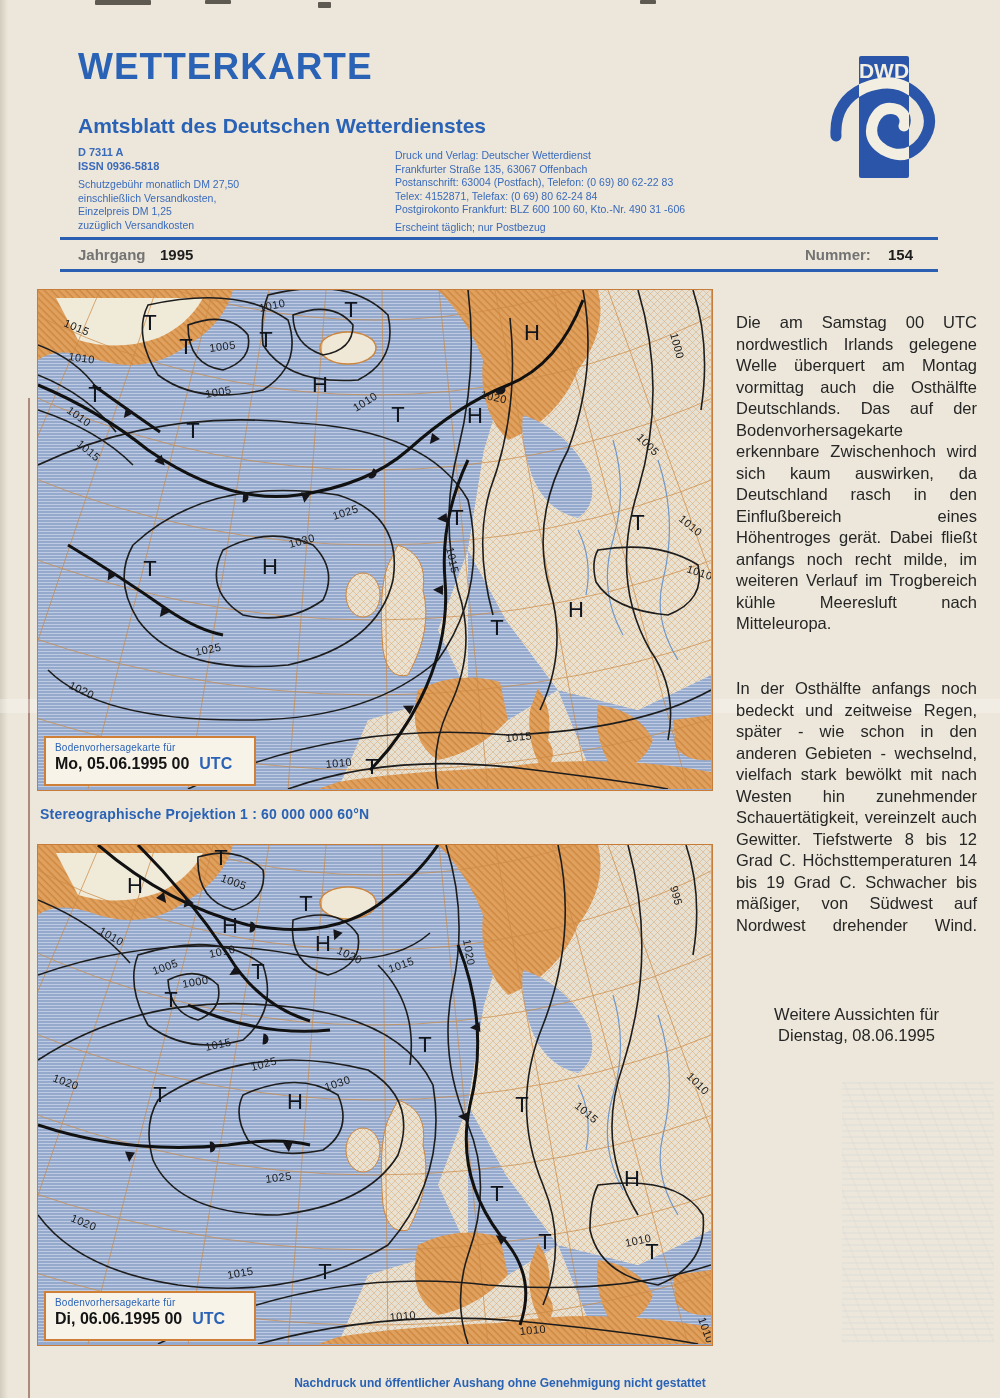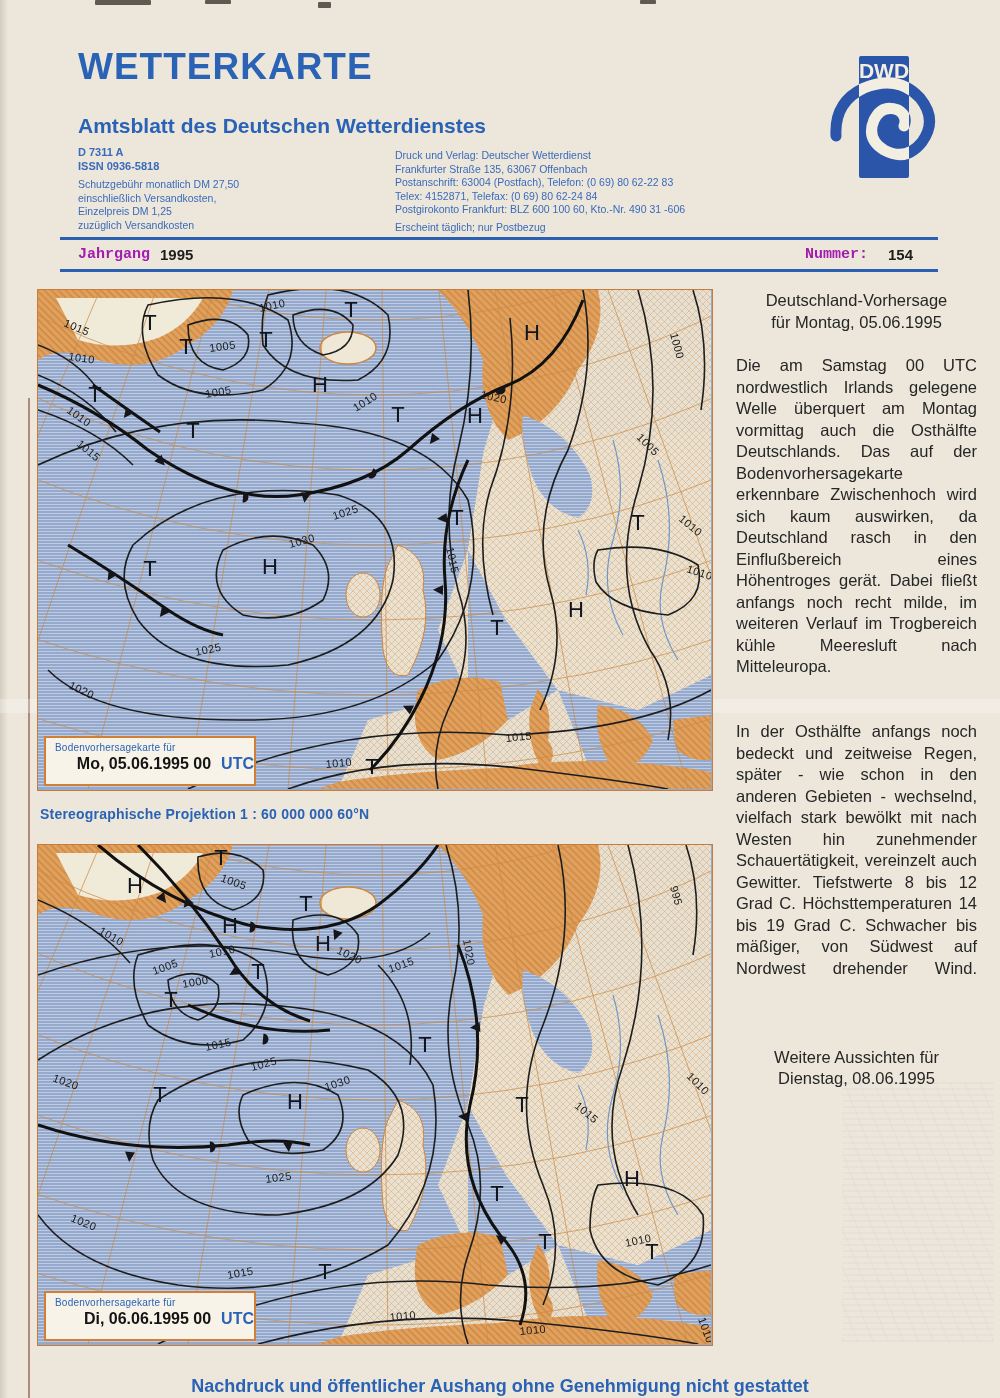--- a/index.html
+++ b/index.html
@@ -25,44 +25,44 @@
   .masthead{left:78px;top:46px;font-size:37px;font-weight:bold;letter-spacing:1px;color:#2a62b6;}
   .subtitle{left:78px;top:114px;font-size:21px;font-weight:bold;color:#2a62b6;}
   .info{color:#3a6abc;font-size:10.5px;line-height:13.5px;}
   .info b{display:block;font-size:11px;}
   .catalog{left:78px;top:146px;}
   .prices{left:78px;top:178px;}
   .publisher{left:395px;top:149px;}
   .frequency{left:395px;top:221px;color:#3a6abc;font-size:10.5px;}
   .rule{left:60px;width:878px;height:2.5px;background:#2a5fb2;}
   .datebar{left:60px;top:244px;width:878px;height:22px;font-size:15px;}
-  .datebar .lbl{color:#a21caf;font-weight:bold;font-family:Liberation Mono, monospace;}
+  .datebar .lbl{color:#737373;font-weight:bold;}
   .datebar .val{color:#1d1d1d;font-weight:bold;}
   .jahrgang{position:absolute;left:18px;top:2px;}
   .jgval{position:absolute;left:100px;top:2px;}
   .dateval{position:absolute;left:0;top:2px;width:100%;text-align:center;font-weight:bold;color:#1d1d1d;}
   .numlbl{position:absolute;left:745px;top:2px;}
   .numval{position:absolute;left:828px;top:2px;}
   
   .logo{left:826px;top:44px;width:116px;height:144px;}
   
   .map-frame{width:676px;height:502px;border:1.5px solid #c87c3a;box-sizing:border-box;background:#96aacd;}
   .map1{left:37px;top:289px;}
   .map2{left:37px;top:844px;}
   .map-frame svg{display:block;width:673px;height:499px;}
   .map-caption{
     position:absolute;left:6px;bottom:4px;width:212px;height:50px;
     background:#f7f3e9;border:2px solid #cf7f36;box-sizing:border-box;
     padding:4px 0 0 9px;
   }
   .cap-line1{color:#2a62b6;font-size:10px;letter-spacing:.2px;}
-  .cap-line2{color:#141414;font-size:16px;font-weight:bold;margin-top:2px;text-align:right;}
+  .cap-line2{color:#141414;font-size:16px;font-weight:bold;margin-top:2px;}
   .cap-line2 .utc{color:#2a62b6;margin-left:10px;}
   .projection{left:40px;top:806px;font-size:14px;font-weight:bold;color:#2a62b6;letter-spacing:.2px;}
-  .footer{left:0;top:1376px;width:1000px;text-align:center;font-size:18px;font-weight:bold;color:#2a62b6;}
+  .footer{left:0;top:1376px;width:1000px;text-align:center;font-size:12px;font-weight:bold;color:#2a62b6;}
   
   .forecast{left:736px;top:290px;width:241px;font-size:16.5px;line-height:21.5px;color:#262626;}
   .fc-head{text-align:center;font-size:16.5px;}
   .fc-para{text-align:justify;margin:22px 0 0 0;}
   .fc-para:after{content:"";display:inline-block;width:100%;}
   .outlook-head{text-align:center;margin-top:46px;}
   
   .plabel{font-family:"Liberation Sans",sans-serif;font-size:11px;fill:#1a1a1a;letter-spacing:.5px;}
   .clabel{font-family:"Liberation Sans",sans-serif;font-size:22px;fill:#10141c;}
   .hidden-defs{position:absolute;width:0;height:0;overflow:hidden;}
@@ -382,24 +382,20 @@
   </svg>
   <div class="map-caption">
     <div class="cap-line1">Bodenvorhersagekarte für</div>
     <div class="cap-line2">
       <span>Di, 06.06.1995 00</span><span class="utc">UTC</span>
     </div>
   </div>
 </div>
 
 <div class="abs forecast">
-  <div class="fc-head">
-    <div>Deutschland-Vorhersage</div>
-    <div>für Montag, 05.06.1995</div>
-  </div>
   <p class="fc-para">Die am Samstag 00 UTC nordwestlich Irlands gelegene Welle überquert am Montag vormittag auch die Osthälfte Deutschlands. Das auf der Bodenvorhersagekarte erkennbare Zwischenhoch wird sich kaum auswirken, da Deutschland rasch in den Einflußbereich eines Höhentroges gerät. Dabei fließt anfangs noch recht milde, im weiteren Verlauf im Trogbereich kühle Meeresluft nach Mitteleuropa.</p>
   <p class="fc-para">In der Osthälfte anfangs noch bedeckt und zeitweise Regen, später - wie schon in den anderen Gebieten - wechselnd, vielfach stark bewölkt mit nach Westen hin zunehmender Schauertätigkeit, vereinzelt auch Gewitter. Tiefstwerte 8 bis 12 Grad C. Höchsttemperaturen 14 bis 19 Grad C. Schwacher bis mäßiger, von Südwest auf Nordwest drehender Wind.</p>
   <div class="fc-head outlook-head">
     <div>Weitere Aussichten für</div>
     <div>Dienstag, 08.06.1995</div>
   </div>
 </div>
 
 <div class="abs footer">Nachdruck und öffentlicher Aushang ohne Genehmigung nicht gestattet</div>
 

